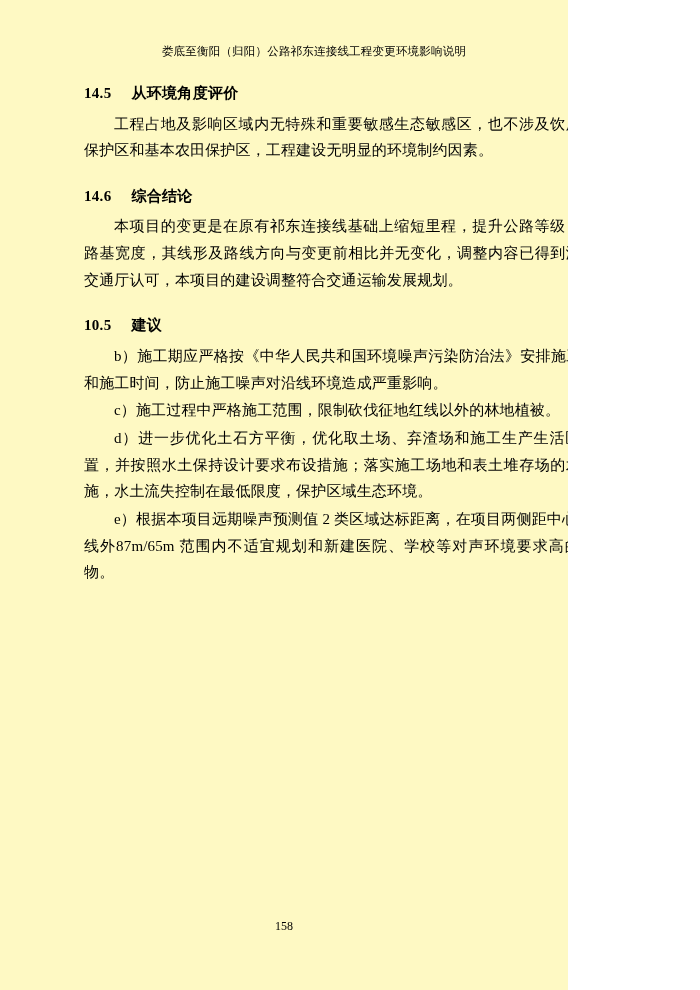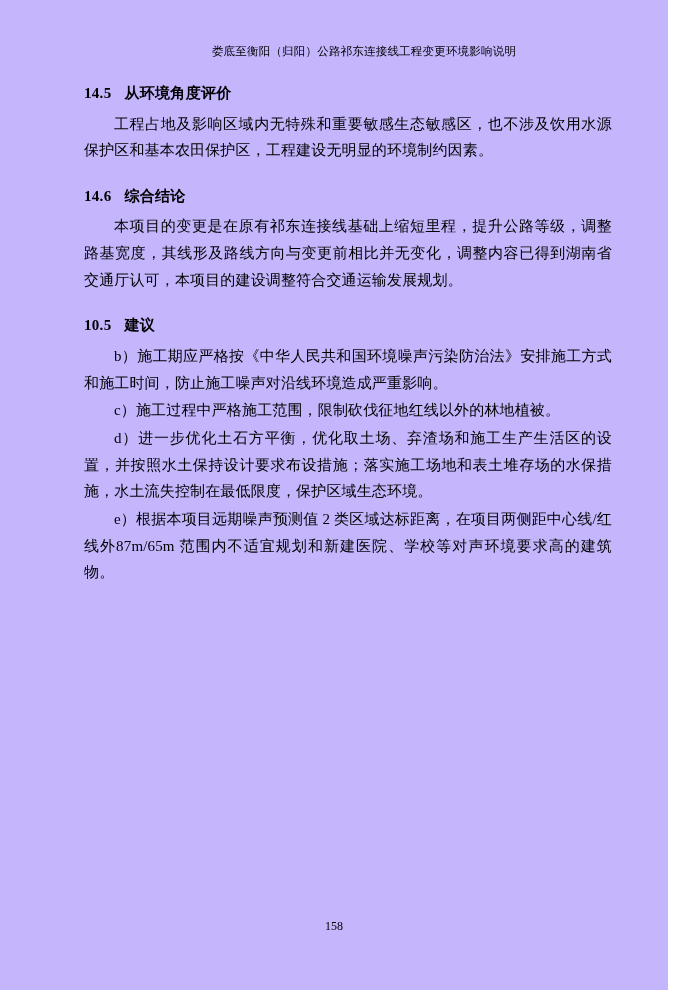--- a/index.html
+++ b/index.html
@@ -1,24 +1,24 @@
 <!DOCTYPE html>
 <html><head>
 <meta charset="utf-8">
 <style>
   html, body {
     margin: 0;
     padding: 0;
     background: #ffffff;
   }
   .page {
-    width: 668px;
+    width: 568px;
     height: 990px;
     position: relative;
-    background: #c4b5fd;
+    background: #fef9c3;
     font-family: "Liberation Serif", "DejaVu Serif", serif;
     color: #000000;
     box-sizing: border-box;
     overflow: hidden;
   }
   .header {
     position: absolute;
     top: 44px;
     left: 0;
     width: 100%;
@@ -38,21 +38,21 @@
     width: 536px;
   }
   h2.section {
     font-size: 15px;
     font-weight: bold;
     margin: 14px 0 6px 0;
     line-height: 1.5;
     letter-spacing: 0.3px;
   }
   h2.section .num {
-    margin-right: 13px;
+    margin-right: 20px;
   }
   p.para {
     font-size: 15px;
     line-height: 1.78;
     margin: 0 8px 1px 0;
     text-align: justify;
     text-indent: 2em;
     letter-spacing: 0.15px;
   }
   .spacer-sm { height: 6px; }

